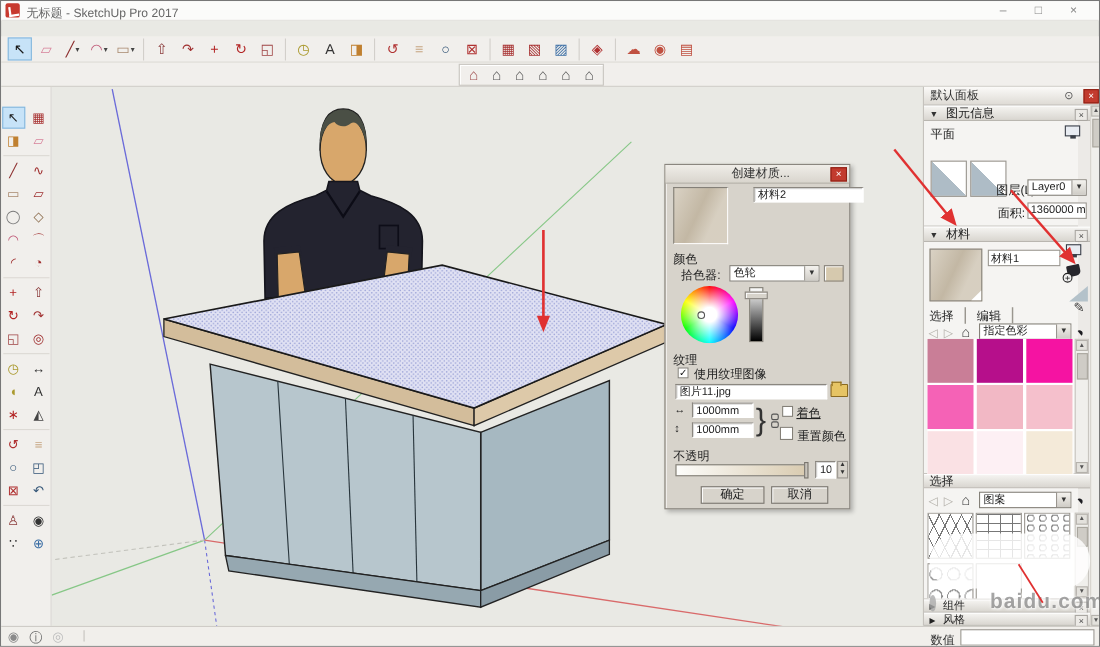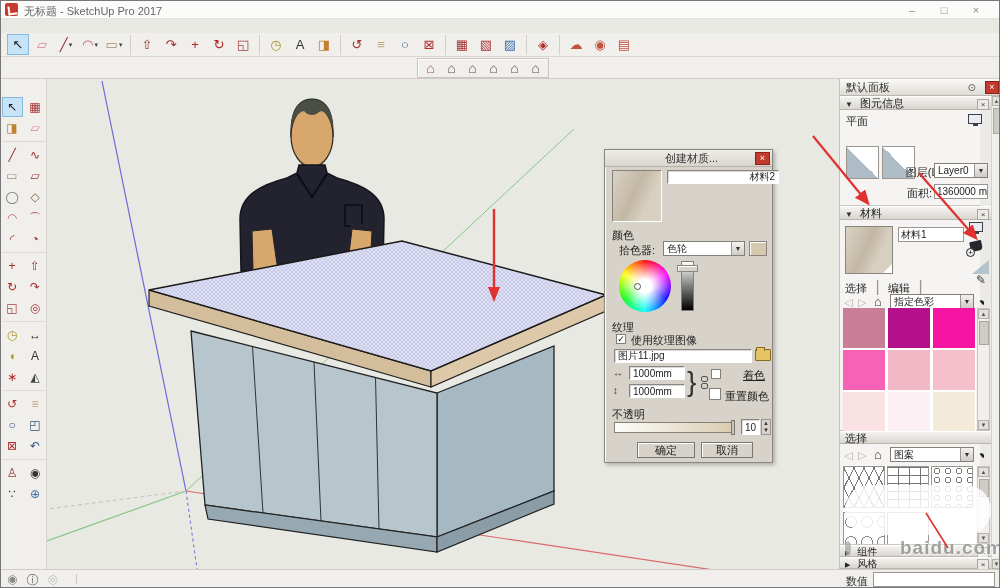--- a/index.html
+++ b/index.html
@@ -419,21 +419,21 @@
         <line id="vp-arrow" x1="447" y1="130" x2="447" y2="212" stroke="#e03131" stroke-width="2.4"></line>
         <polygon id="vp-arrow-head" points="447,223 441,208 453,208" fill="#e03131"></polygon>
       </g>
     </svg>
   </div>
 
   <div id="dialog">
     <div id="dialog-title">创建材质...</div>
     <div id="dialog-close">×</div>
     <div id="dlg-preview" class="sunken"></div>
-    <input id="dlg-name" class="dinput" style="left: 62px; top: 20px; width: 112px; height: 14px; text-align: right;" readonly="" value="材料2">
+    <input id="dlg-name" class="dinput" style="left: 80px; top: 20px; width: 100px; height: 14px;" readonly="" value="材料2">
     <div class="dlbl" style="left:7px;top:78px;">颜色</div>
     <div class="dlbl" style="left:14px;top:93px;">拾色器:</div>
     <div class="combo" style="left:58px;top:91px;width:82px;height:15px;">
       <span>色轮</span>
       <span class="arrow">▼</span>
     </div>
     <div id="dlg-swatch"></div>
     <div id="dlg-wheel">
       <div id="dlg-wheel-marker"></div>
     </div>
@@ -447,21 +447,21 @@
     <div class="dlbl" style="left:8px;top:217px;font-size:10px;">↔</div>
     <input class="dinput" style="left: 24px; top: 216px; width: 56px; height: 14px;" readonly="" value="1000mm">
     <div class="dlbl" style="left:8px;top:235px;font-size:10px;">↕</div>
     <input class="dinput" style="left: 24px; top: 234px; width: 56px; height: 14px;" readonly="" value="1000mm">
     <div id="dlg-brace">}</div>
     <div id="dlg-link">
         <div></div>
         <div></div>
       </div>
     <div class="cb" style="left:106px;top:219px;"></div>
-    <div class="dlbl" style="left:138px;top:218px;text-decoration:underline;">着色</div>
+    <div class="dlbl" style="left:119px;top:218px;text-decoration:underline;">着色</div>
     <div class="cb" style="left:104px;top:238px;width:12px;height:12px;"></div>
     <div class="dlbl" style="left:120px;top:239px;">重置颜色</div>
     <div class="dlbl" style="left:7px;top:257px;">不透明</div>
     <div id="dlg-track"></div>
     <div id="dlg-thumb"></div>
     <input id="dlg-spin-val" class="dinput" readonly="" value="100" style="">
     <div id="dlg-spin-arrows">▲<br>▼</div>
     <div class="dbtn" style="left:32px;top:292px;width:58px;">确定</div>
     <div class="dbtn" style="left:96px;top:292px;width:52px;">取消</div>
   </div>

